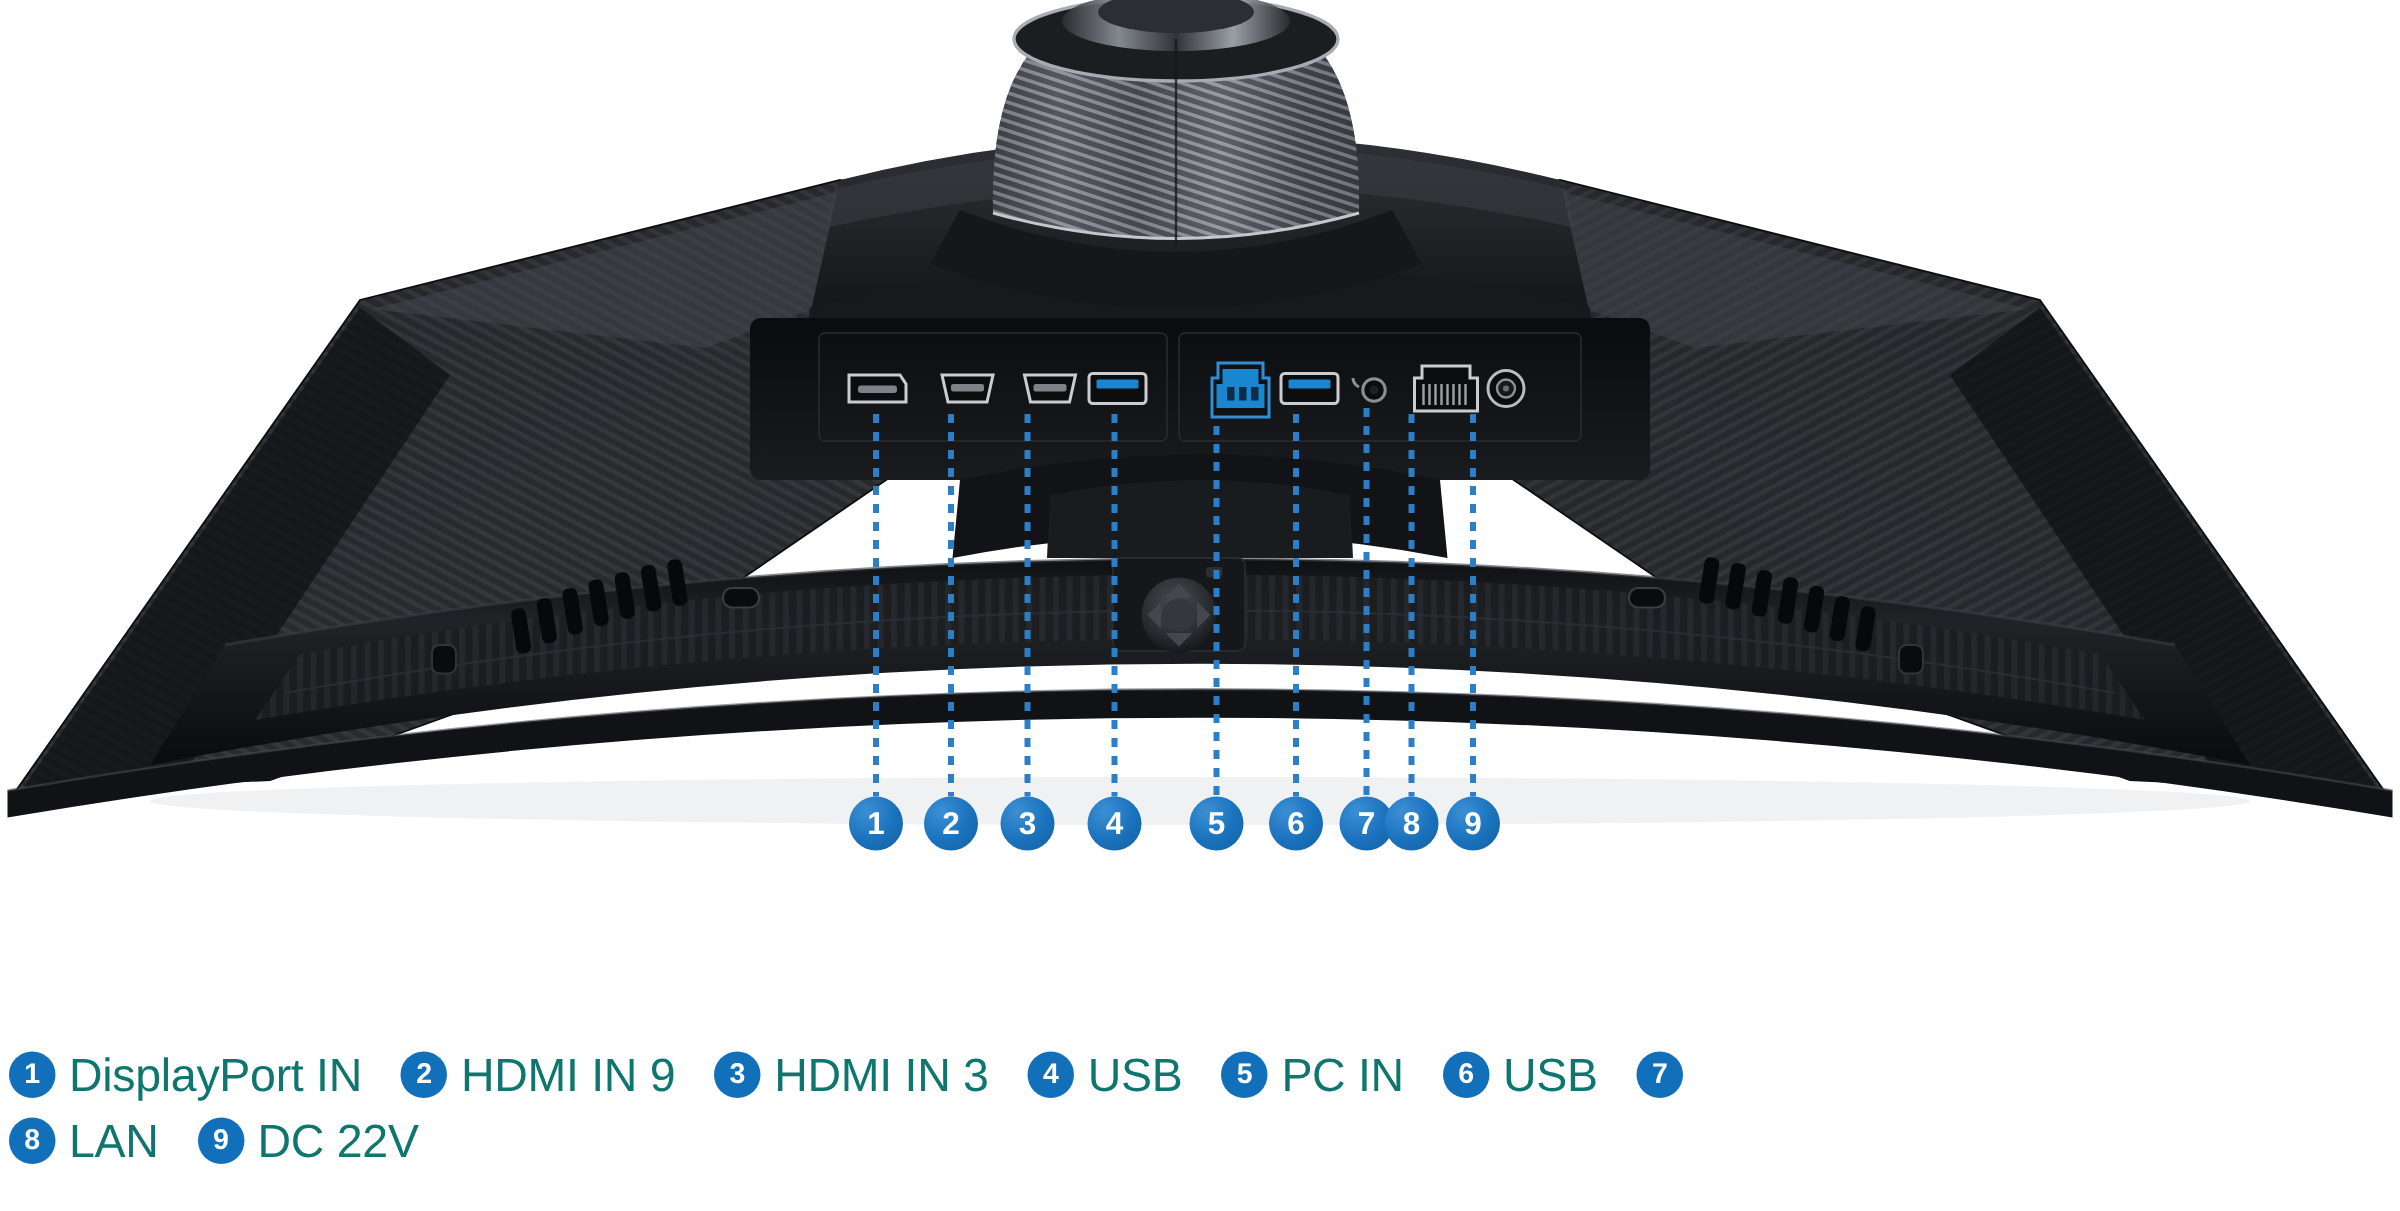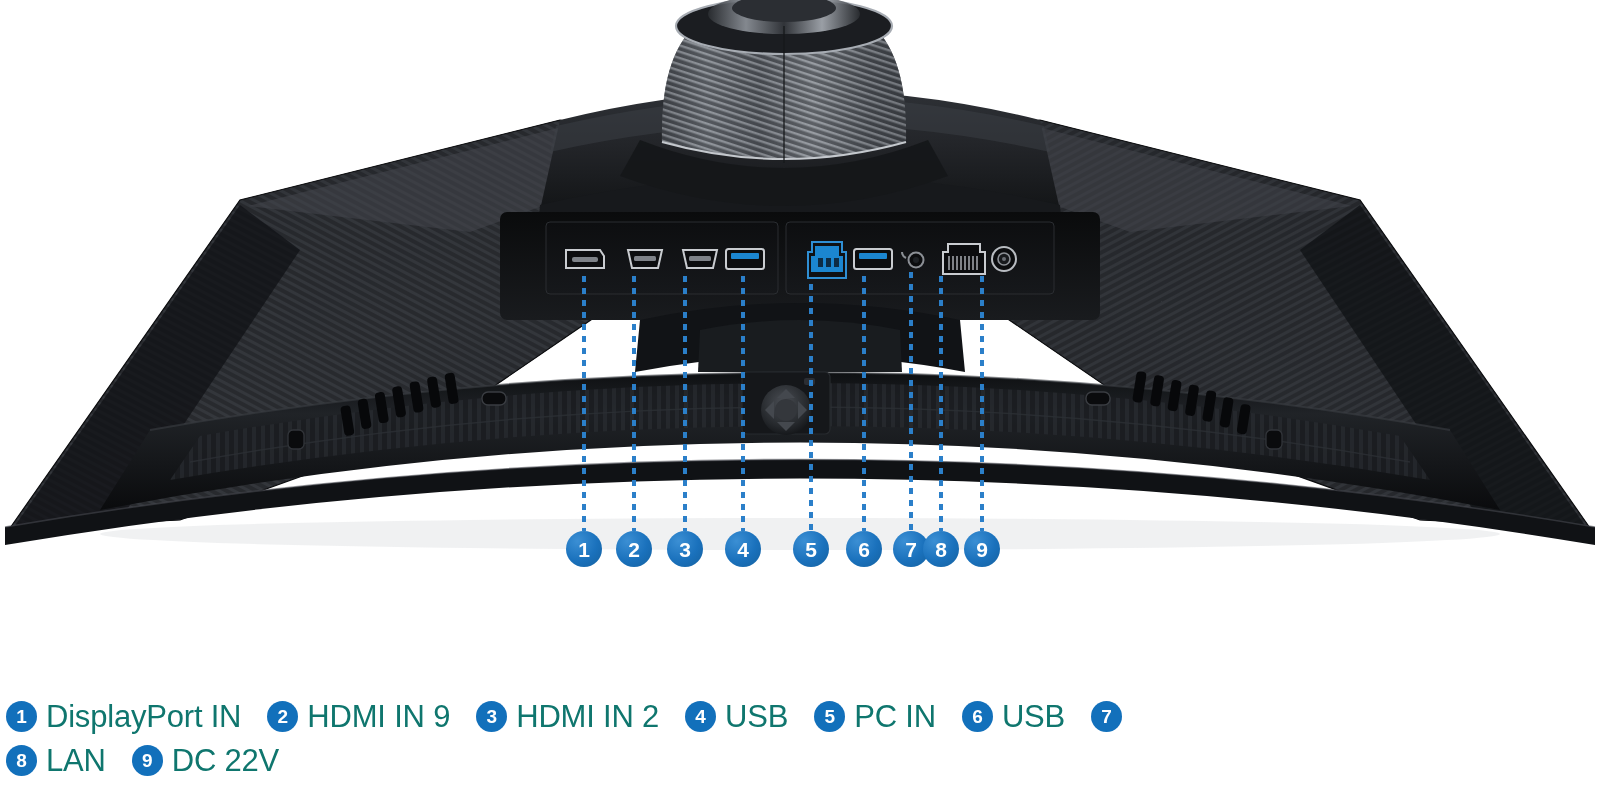--- a/index.html
+++ b/index.html
@@ -311,21 +311,21 @@
         <div class="legend-item">
           <span class="lgbadge">1</span>
           <span class="lglabel">DisplayPort IN</span>
         </div>
         <div class="legend-item">
           <span class="lgbadge">2</span>
           <span class="lglabel">HDMI IN 9</span>
         </div>
         <div class="legend-item">
           <span class="lgbadge">3</span>
-          <span class="lglabel">HDMI IN 2</span>
+          <span class="lglabel">HDMI IN 3</span>
         </div>
         <div class="legend-item">
           <span class="lgbadge">4</span>
           <span class="lglabel">USB</span>
         </div>
         <div class="legend-item">
           <span class="lgbadge">5</span>
           <span class="lglabel">PC IN</span>
         </div>
         <div class="legend-item">

